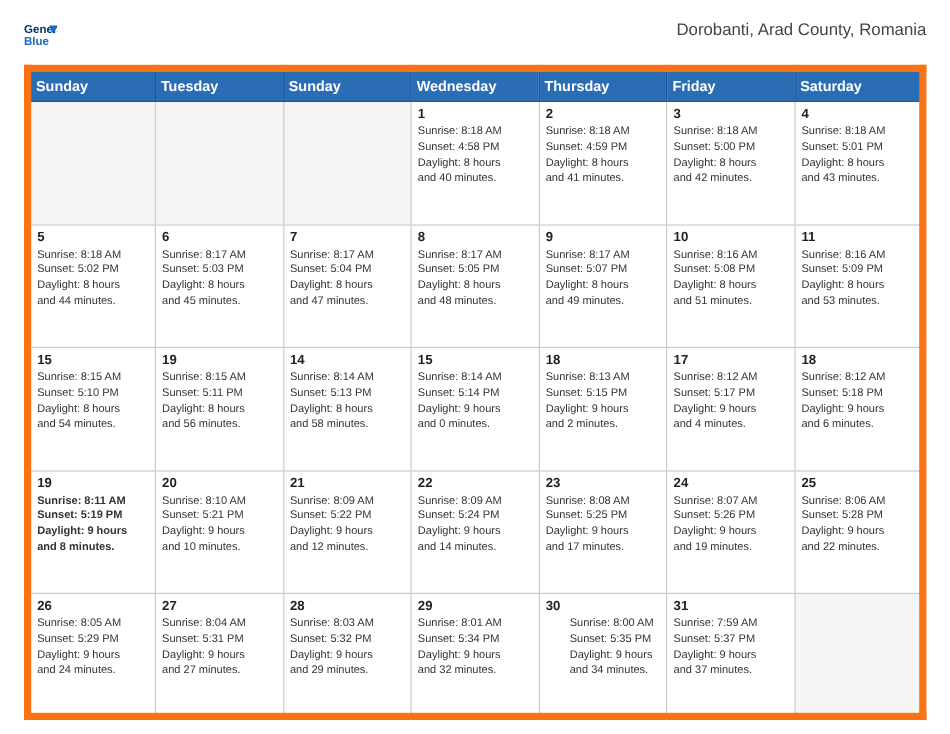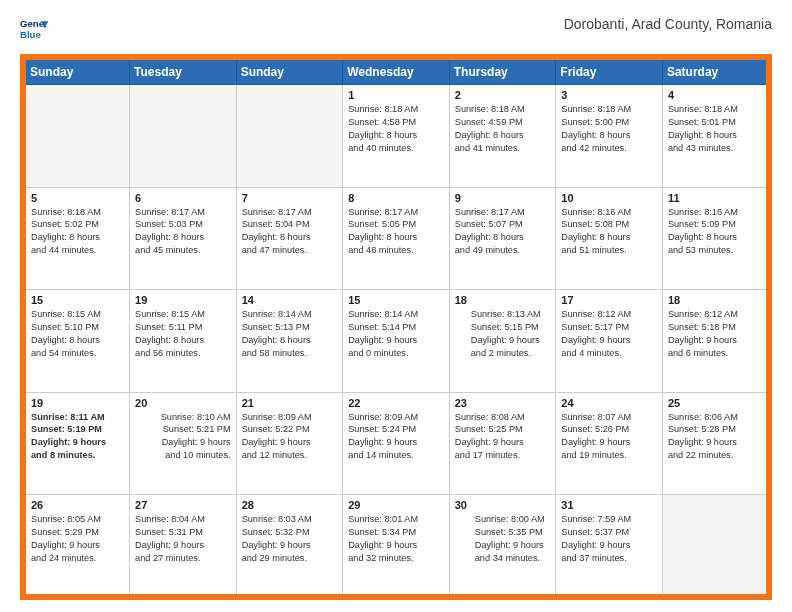--- a/index.html
+++ b/index.html
@@ -227,21 +227,21 @@
           </td>
           <td>
             <span class="day-num">15</span>
             <div class="day-info" style="white-space: pre-line;">Sunrise: 8:14 AM
 Sunset: 5:14 PM
 Daylight: 9 hours
 and 0 minutes.</div>
           </td>
           <td>
             <span class="day-num">18</span>
-            <div class="day-info" style="white-space: pre-line; margin-left: 16px;">Sunrise: 8:13 AM
+            <div class="day-info" style="white-space: pre-line;">Sunrise: 8:13 AM
 Sunset: 5:15 PM
 Daylight: 9 hours
 and 2 minutes.</div>
           </td>
           <td>
             <span class="day-num">17</span>
             <div class="day-info" style="white-space: pre-line;">Sunrise: 8:12 AM
 Sunset: 5:17 PM
 Daylight: 9 hours
 and 4 minutes.</div>
@@ -257,21 +257,21 @@
         <tr>
           <td>
             <span class="day-num">19</span>
             <div class="day-info" style="white-space: pre-line; font-weight: bold;">Sunrise: 8:11 AM
 Sunset: 5:19 PM
 Daylight: 9 hours
 and 8 minutes.</div>
           </td>
           <td>
             <span class="day-num">20</span>
-            <div class="day-info" style="white-space: pre-line; text-align: right;">Sunrise: 8:10 AM
+            <div class="day-info" style="white-space: pre-line;">Sunrise: 8:10 AM
 Sunset: 5:21 PM
 Daylight: 9 hours
 and 10 minutes.</div>
           </td>
           <td>
             <span class="day-num">21</span>
             <div class="day-info" style="white-space: pre-line;">Sunrise: 8:09 AM
 Sunset: 5:22 PM
 Daylight: 9 hours
 and 12 minutes.</div>

